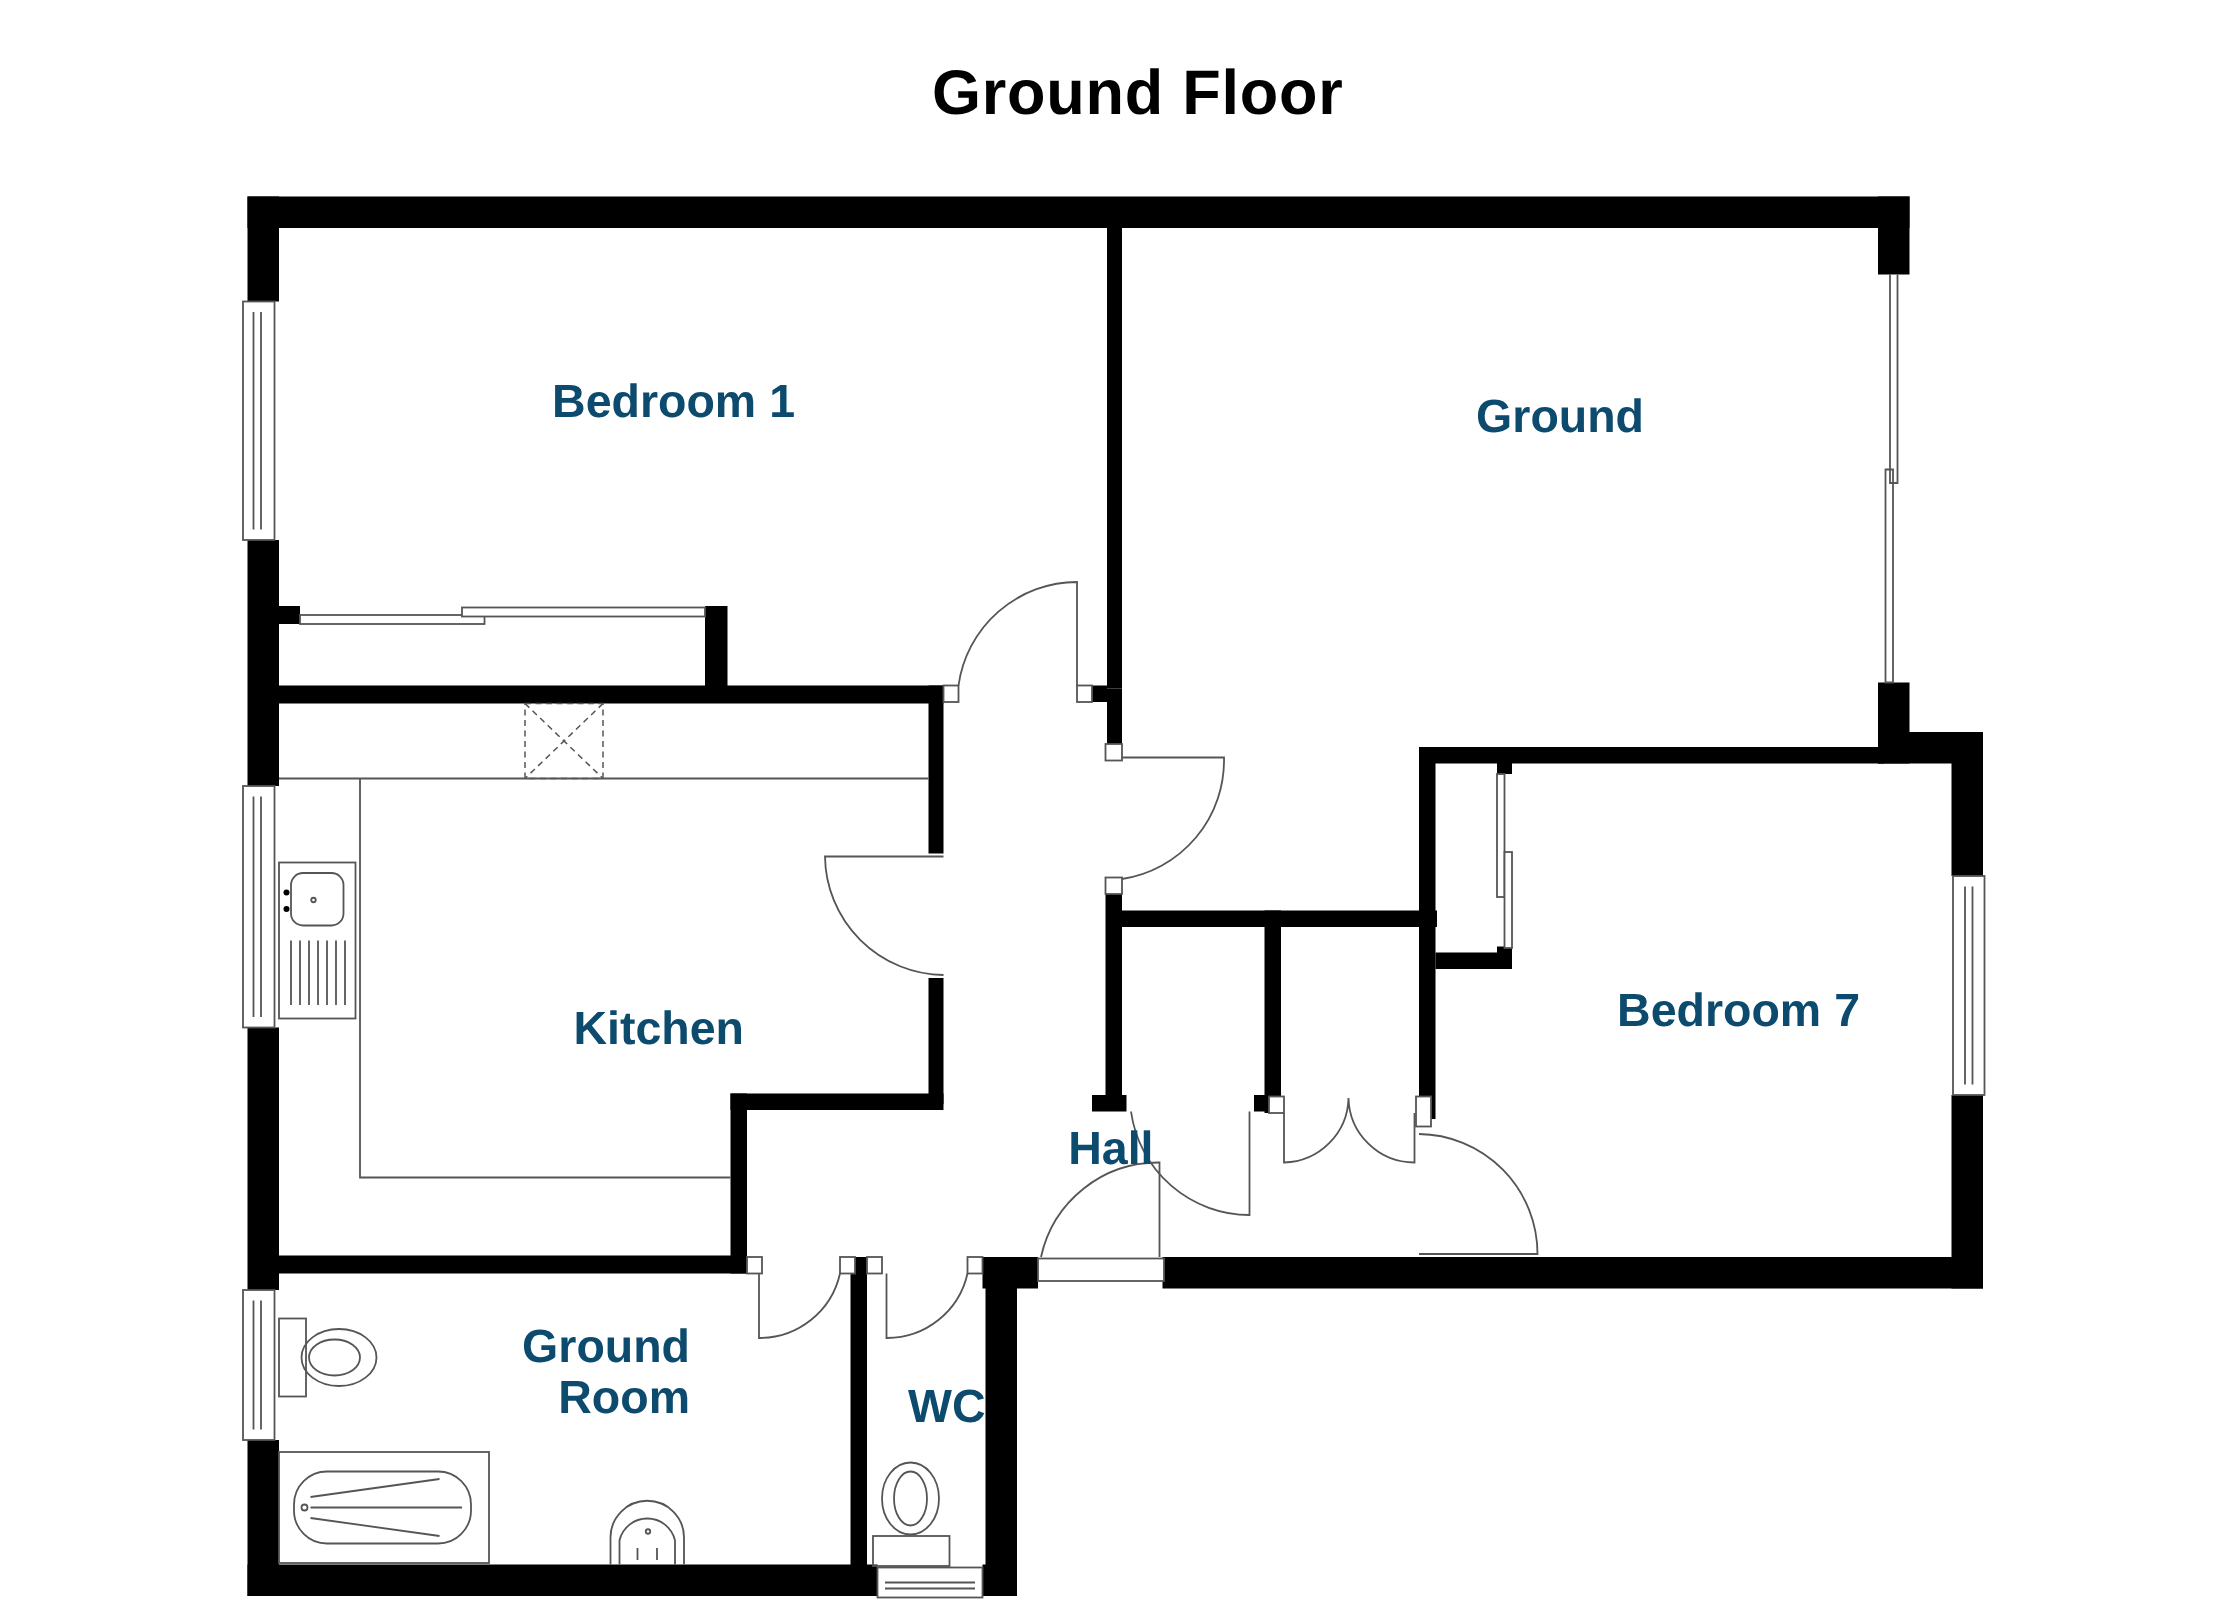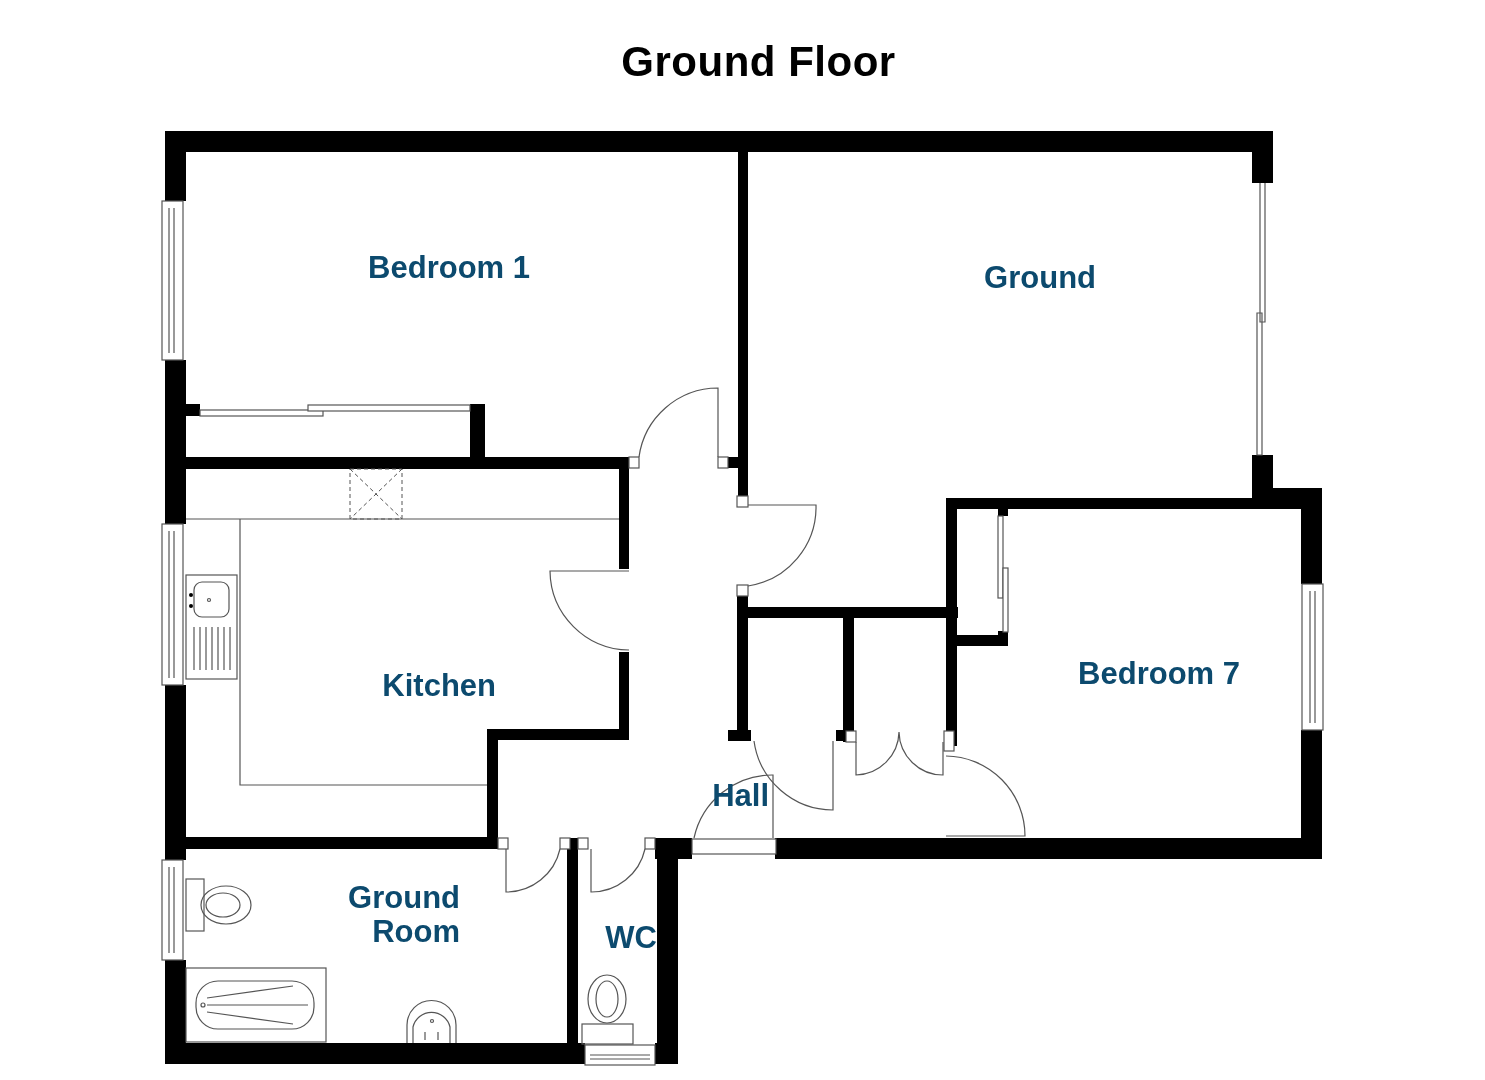--- a/index.html
+++ b/index.html
@@ -225,16 +225,16 @@
         <ellipse class="thin" cx="607" cy="999" rx="11" ry="18"></ellipse>
         <rect class="thin" x="582" y="1024" width="51" height="20"></rect>
       </g>
   </g>
 </svg>
 
 <div class="label" style="left:330px; top:251px; width:200px;">Bedroom 1</div>
 <div class="label" style="left:896px; top:261px; width:200px;">Ground</div>
 <div class="label" style="left:296px; top:626px; width:200px;margin-top:43px;">Kitchen</div>
 <div class="label" style="left:1040px; top:657px; width:200px;">Bedroom 7</div>
-<div class="label" style="left:669px; top:749px; width:100px;margin-top:30px;">Hall</div>
+<div class="label" style="left:669px; top:749px; width:100px;">Hall</div>
 <div class="label" style="left:260px; top:881px; width:200px;">Ground
 Room</div>
 <div class="label" style="left:577px; top:921px; width:80px;">WC</div>
 
 </body></html>

